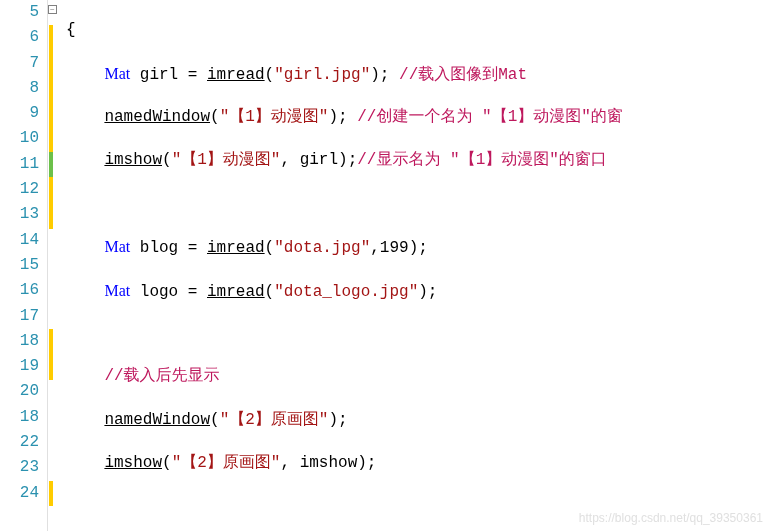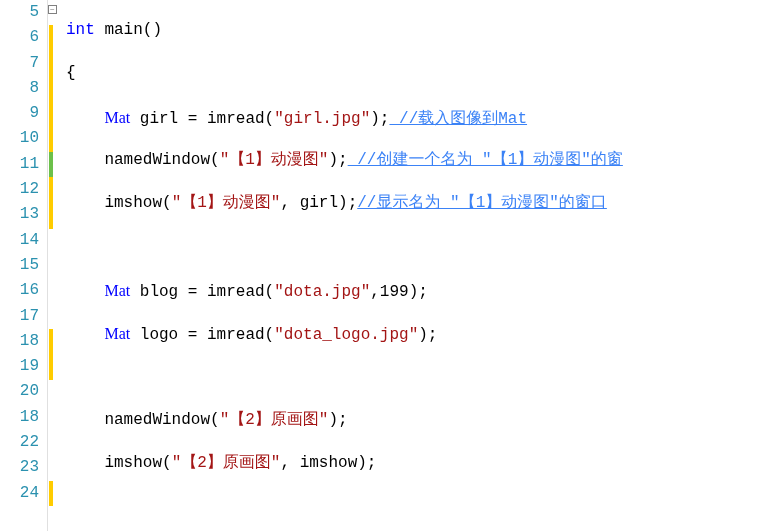--- a/index.html
+++ b/index.html
@@ -52,23 +52,23 @@
       position: relative;
       white-space: pre;
     }
     .code-line {
       height: 25.3px;
       line-height: 25.3px;
     }
     .kw { color: #0000ff; }
     .type { color: #0000ff; font-family: Liberation Serif, serif; }
     .str { color: #a31515; }
-    .comment { color: #3b82f6; text-decoration: underline; }
+    .comment { color: #be185d; }
     .ident { color: #000000; }
-    .func { color: #000000; }
+    .func { color: #000000; text-decoration: underline; }
     .punct { color: #000000; }
     .watermark {
       position: absolute;
       right: 8px;
       bottom: 6px;
       color: #e0e0e0;
       font-size: 12px;
       font-family: Arial, sans-serif;
     }
   </style>
@@ -98,32 +98,33 @@
   <div class="gutter-line">24</div>
   <div class="fold-box">−</div>
 </div>
 
 <div class="change-bar" style="top:25px;height:204px"></div>
 <div class="change-bar green" style="top:152px;height:25px"></div>
 <div class="change-bar" style="top:329px;height:51px"></div>
 <div class="change-bar" style="top:481px;height:25px"></div>
 
 <div class="code-area">
-<div class="code-line"><span class="kw">int</span><span class="ident"> main</span><span class="punct">()</span></div>
 <div class="code-line"><span class="punct">{</span></div>
 <div class="code-line">    <span class="type">Mat</span><span class="ident"> girl = </span><span class="func">imread</span><span class="punct">(</span><span class="str">"girl.jpg"</span><span class="punct">);</span><span class="comment"> //载入图像到Mat</span></div>
 <div class="code-line">    <span class="func">namedWindow</span><span class="punct">(</span><span class="str">"【1】动漫图"</span><span class="punct">);</span><span class="comment"> //创建一个名为 "【1】动漫图"的窗</span></div>
 <div class="code-line">    <span class="func">imshow</span><span class="punct">(</span><span class="str">"【1】动漫图"</span><span class="punct">, girl);</span><span class="comment">//显示名为 "【1】动漫图"的窗口</span></div>
 <div class="code-line"></div>
 <div class="code-line">    <span class="type">Mat</span><span class="ident"> blog = </span><span class="func">imread</span><span class="punct">(</span><span class="str">"dota.jpg"</span><span class="punct">,199);</span></div>
 <div class="code-line">    <span class="type">Mat</span><span class="ident"> logo = </span><span class="func">imread</span><span class="punct">(</span><span class="str">"dota_logo.jpg"</span><span class="punct">);</span></div>
 <div class="code-line"></div>
+<div class="code-line">    <span class="comment">//载入后先显示</span></div>
 <div class="code-line">    <span class="func">namedWindow</span><span class="punct">(</span><span class="str">"【2】原画图"</span><span class="punct">);</span></div>
 <div class="code-line">    <span class="func">imshow</span><span class="punct">(</span><span class="str">"【2】原画图"</span><span class="punct">, imshow);</span></div>
 
 
 
 
 
 
 
 
+<div class="watermark">https://blog.csdn.net/qq_39350361</div>
 </div>
 
 </body></html>

